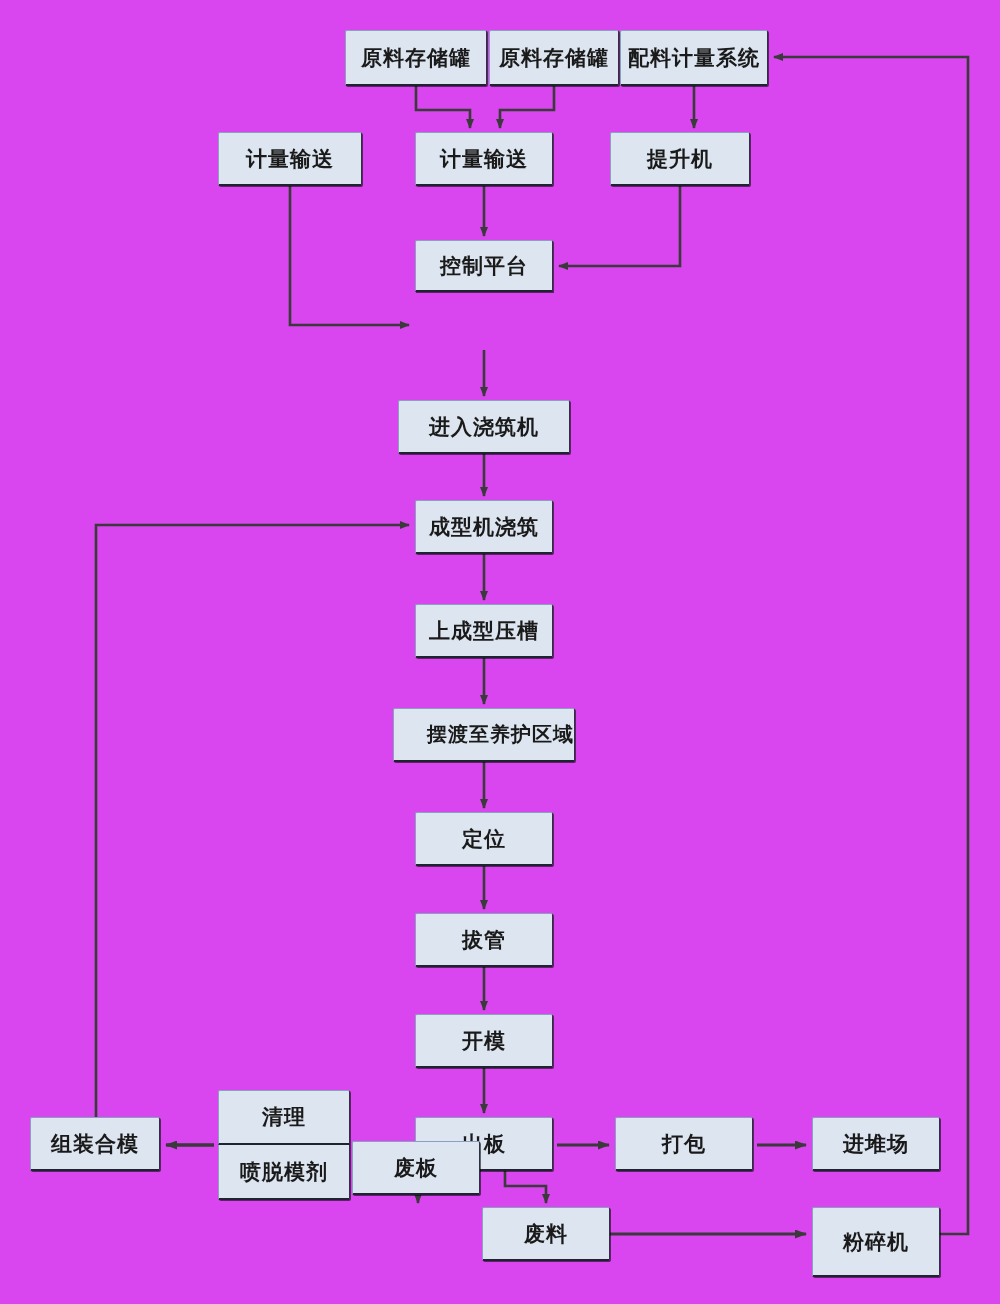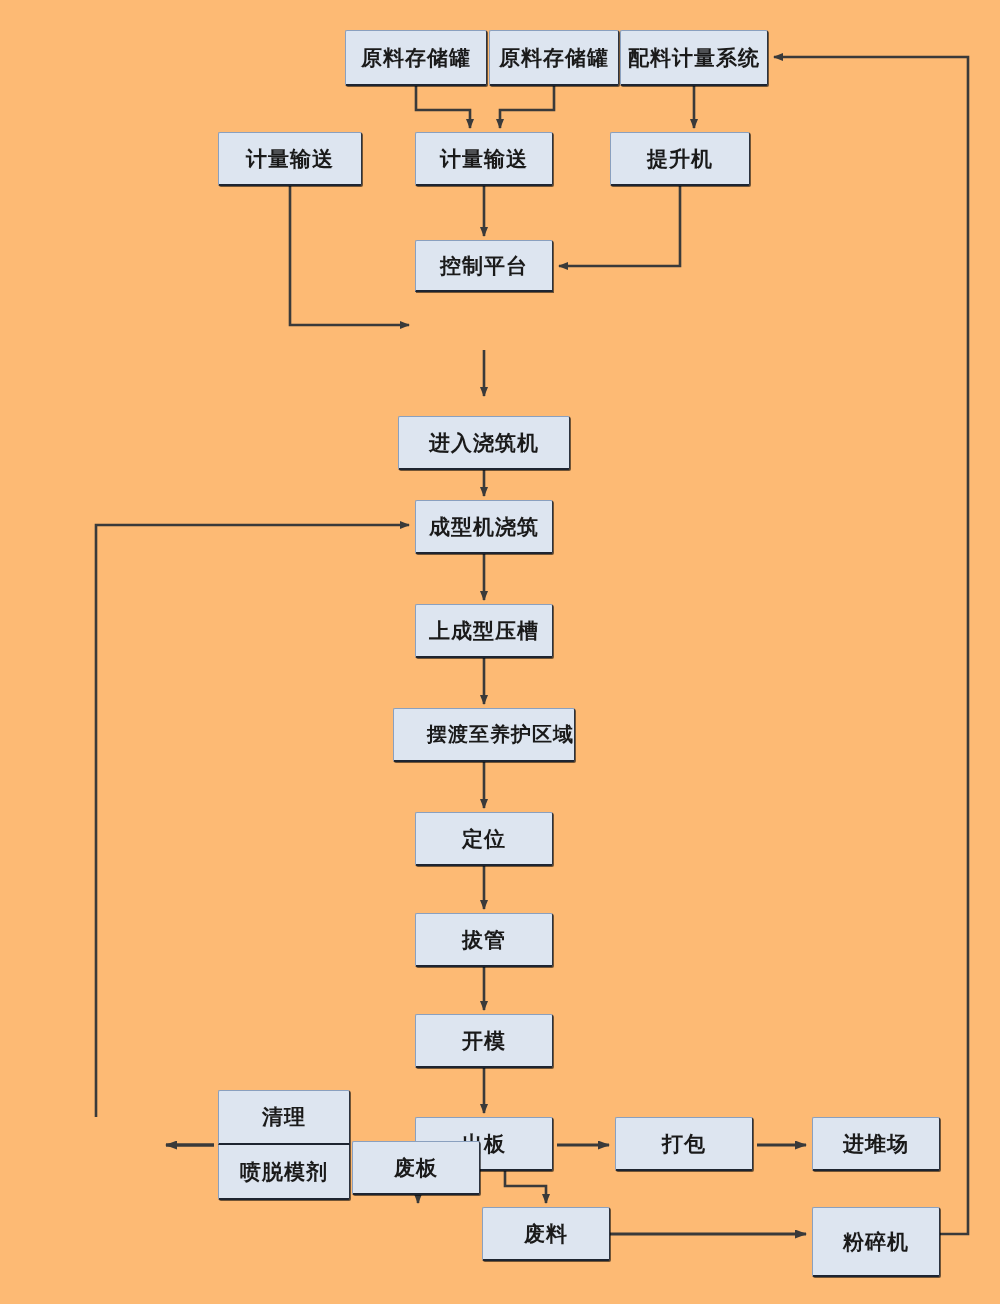--- a/index.html
+++ b/index.html
@@ -4,21 +4,21 @@
 <style>
   html, body {
     margin: 0;
     padding: 0;
     background: #000000;
   }
   #chart-root {
     position: relative;
     width: 1000px;
     height: 1304px;
-    background: #fdba74;
+    background: #d946ef;
     font-family: "Liberation Serif", "DejaVu Serif", serif;
     overflow: hidden;
   }
   svg.edges {
     position: absolute;
     left: 0;
     top: 0;
     width: 1000px;
     height: 1304px;
     pointer-events: none;
@@ -141,21 +141,21 @@
 
   <div class="node" style="left:610px; top:132px; width:140px; height:54px;">
     <span>提升机</span>
   </div>
 
   <div class="node stack-top" style="left:415px; top:240px; width:138px; height:52px;">
     <span>控制平台</span>
   </div>
 
 
-  <div class="node" style="left:398px; top:400px; width:172px; height:54px;margin-top:16px;">
+  <div class="node" style="left:398px; top:400px; width:172px; height:54px;">
     <span>进入浇筑机</span>
   </div>
 
   <div class="node" style="left:415px; top:500px; width:138px; height:54px;">
     <span>成型机浇筑</span>
   </div>
 
   <div class="node" style="left:415px; top:604px; width:138px; height:54px;">
     <span>上成型压槽</span>
   </div>
@@ -177,20 +177,23 @@
   </div>
 
   <div class="node stack-top" style="left:218px; top:1090px; width:132px; height:55px;">
     <span>清理</span>
   </div>
 
   <div class="node stack-bottom" style="left:218px; top:1145px; width:132px; height:55px;font-family:Liberation Serif, serif;">
     <span>喷脱模剂</span>
   </div>
 
+  <div class="node" style="left:30px; top:1117px; width:130px; height:54px;">
+    <span>组装合模</span>
+  </div>
 
   <div class="node" style="left:415px; top:1117px; width:138px; height:54px;">
     <span>出板</span>
   </div>
 
   <div class="node" style="left:615px; top:1117px; width:138px; height:54px;text-align:right;">
     <span>打包</span>
   </div>
 
   <div class="node" style="left:812px; top:1117px; width:128px; height:54px;">

